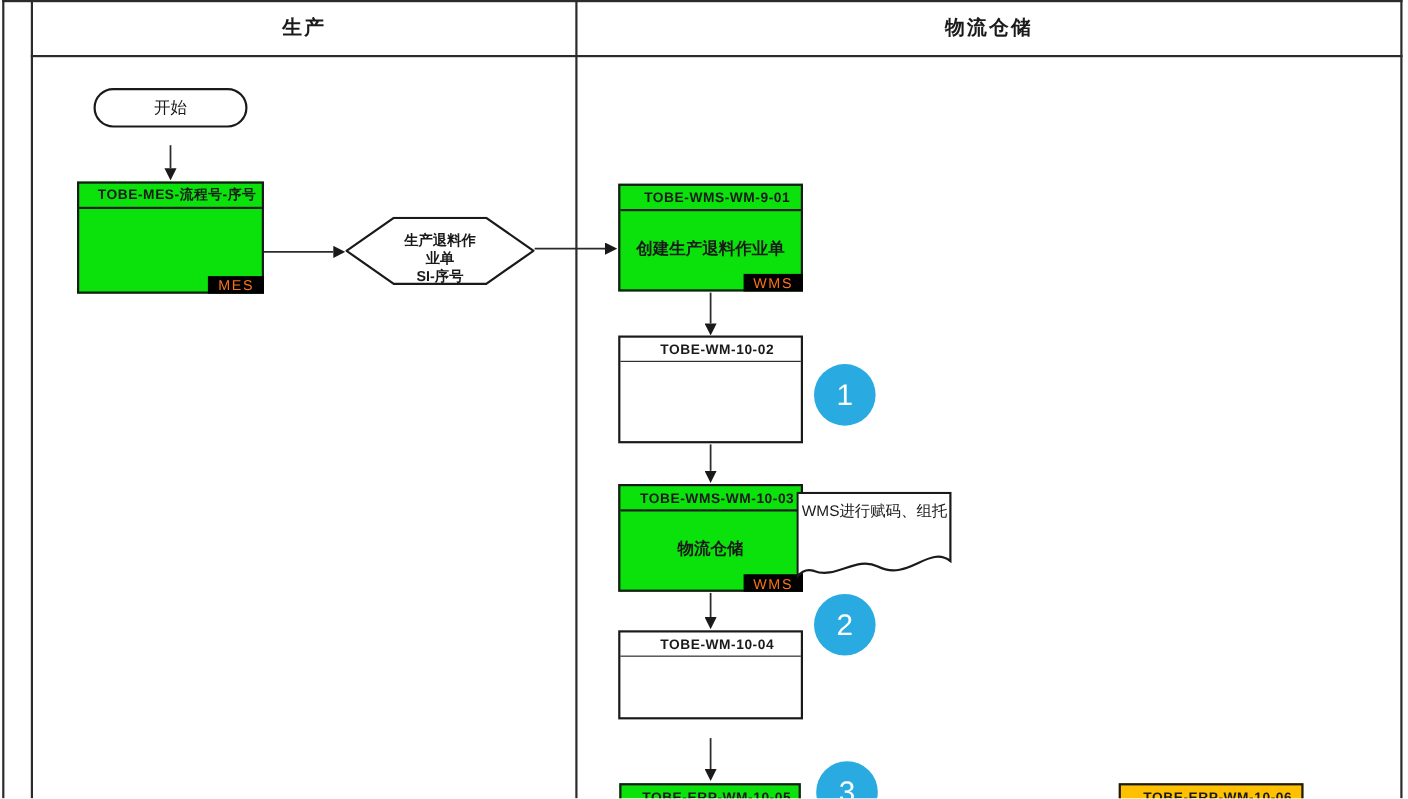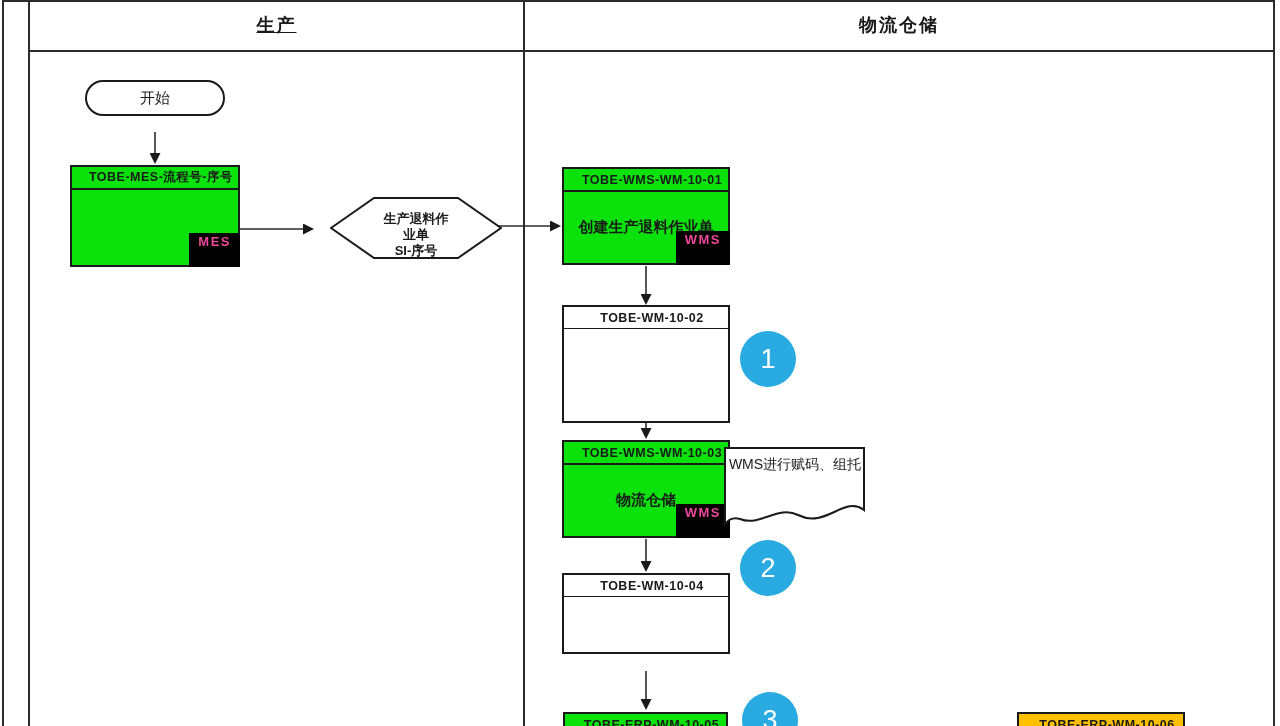--- a/index.html
+++ b/index.html
@@ -26,29 +26,29 @@
     font-size:12.5px;font-weight:600;letter-spacing:.5px;white-space:nowrap;padding-left:12px;
   }
   .proc-white .hd{border-bottom-width:1.5px;}
   .bd{
     position:absolute;left:0;right:0;top:21px;bottom:0;
     display:flex;align-items:center;justify-content:center;text-align:center;
     font-size:15px;font-weight:600;line-height:1.3;padding:0 4px;
   }
   .bd.small{font-size:14px;font-weight:500;}
   .tag{
-    position:absolute;right:-2px;bottom:-2px;background:#000;color:#ec4899;
-    font-size:13px;font-weight:bold;letter-spacing:1.5px;padding:1px 9px 18px 9px;
+    position:absolute;right:-2px;bottom:-2px;background:#000;color:#f97316;
+    font-size:13px;font-weight:normal;letter-spacing:1.5px;padding:1px 9px 0 9px;
   }
   .badge{
     position:absolute;width:56px;height:56px;border-radius:50%;background:#29abe2;
     color:#fff;display:flex;align-items:center;justify-content:center;
     font-size:27px;font-weight:500;
   }
-  .hex-wrap{position:absolute;left:330px;top:197px;width:172px;height:76px;}
+  .hex-wrap{position:absolute;left:314px;top:197px;width:172px;height:76px;}
   .hex-label{
     position:absolute;inset:0;display:flex;flex-direction:column;align-items:center;justify-content:center;
     font-size:13px;font-weight:600;line-height:1.25;text-align:center;
   }
   .doc-wrap{position:absolute;left:724px;top:447px;width:142px;height:86px;}
   .doc-label{
     position:absolute;left:4px;right:4px;top:8px;text-align:center;
     font-size:14px;font-weight:500;line-height:1.35;
   }
   svg{display:block;}
@@ -59,21 +59,21 @@
 
 <div id="canvas">
 
   <div class="frame-line" style="left:2px;top:0;width:2px;height:726px;"></div>
   <div class="frame-line" style="left:28px;top:0;width:2px;height:726px;"></div>
   <div class="frame-line" style="left:523px;top:0;width:2px;height:726px;"></div>
   <div class="frame-line" style="left:1273px;top:0;width:2px;height:726px;"></div>
   <div class="frame-line" style="left:2px;top:0;width:1273px;height:2px;"></div>
   <div class="frame-line" style="left:28px;top:50px;width:1247px;height:2px;"></div>
 
-  <div class="lane-title" style="left:30px;width:493px;text-decoration:underline;">
+  <div class="lane-title" style="left:30px;width:493px;">
     <span>生产</span>
   </div>
   <div class="lane-title" style="left:525px;width:748px;">
     <span>物流仓储</span>
   </div>
 
   <svg id="connectors" width="1280" height="726" viewBox="0 0 1280 726">
     <defs>
       <marker id="arr" viewBox="0 0 10 10" refX="0" refY="5" markerWidth="11" markerHeight="11" orient="auto" markerUnits="userSpaceOnUse">
         <path d="M0,0 L10,5 L0,10 z" fill="#1a1a1a"></path>
@@ -102,26 +102,26 @@
       <polygon points="1,31 44,1 128,1 171,31 128,61 44,61" fill="#ffffff" stroke="#1a1a1a" stroke-width="2"></polygon>
     </svg>
     <div class="hex-label">
       <span>生产退料作</span>
       <span>业单</span>
       <span>SI-序号</span>
     </div>
   </div>
 
   <div class="node proc" style="left:562px;top:167px;width:168px;height:98px;">
-    <div class="hd">TOBE-WMS-WM-10-01</div>
+    <div class="hd">TOBE-WMS-WM-9-01</div>
     <div class="bd">创建生产退料作业单</div>
     <div class="tag">WMS</div>
   </div>
 
-  <div class="node proc-white" style="left:562px;top:305px;width:168px;height:118px;">
+  <div class="node proc-white" style="left:562px;top:305px;width:168px;height:98px;">
     <div class="hd">TOBE-WM-10-02</div>
   </div>
 
   <div class="badge" style="left:740px;top:331px;">
     <span>1</span>
   </div>
 
   <div class="node proc" style="left:562px;top:440px;width:168px;height:98px;">
     <div class="hd">TOBE-WMS-WM-10-03</div>
     <div class="bd">物流仓储</div>

